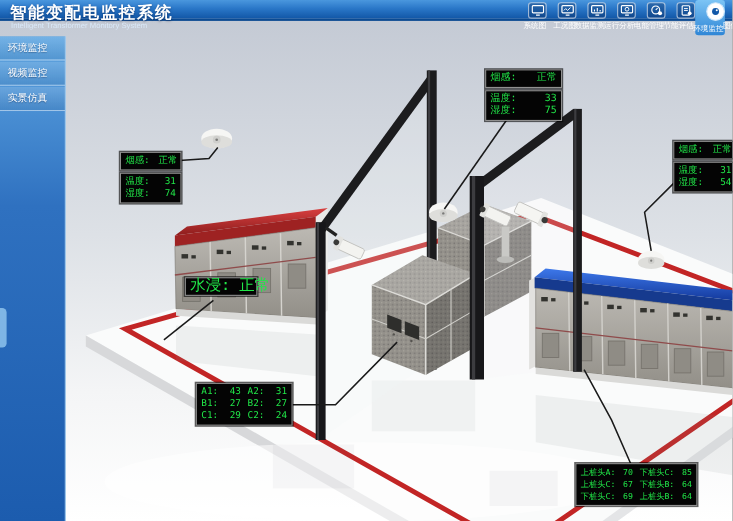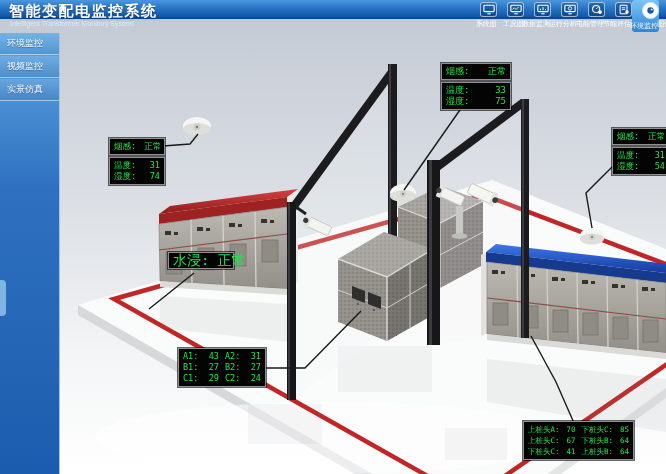--- a/index.html
+++ b/index.html
@@ -469,21 +469,21 @@
             <span>67</span>
           </span>
         <span class="pair">
             <span>下桩头B:</span>
             <span>64</span>
           </span>
       </div>
       <div class="row2">
         <span class="pair">
             <span>下桩头C:</span>
-            <span>41</span>
+            <span>69</span>
           </span>
         <span class="pair">
             <span>上桩头B:</span>
             <span>64</span>
           </span>
       </div>
     </div>
   </div>
 
 </div>

